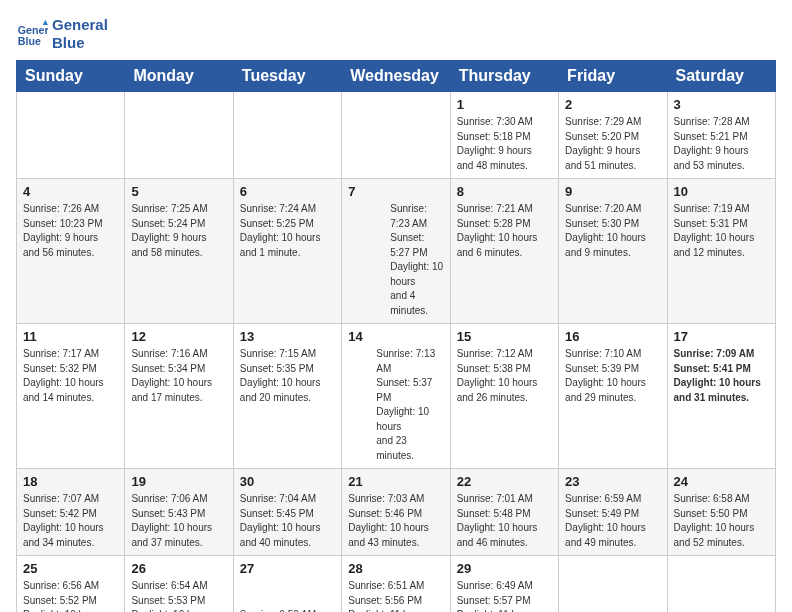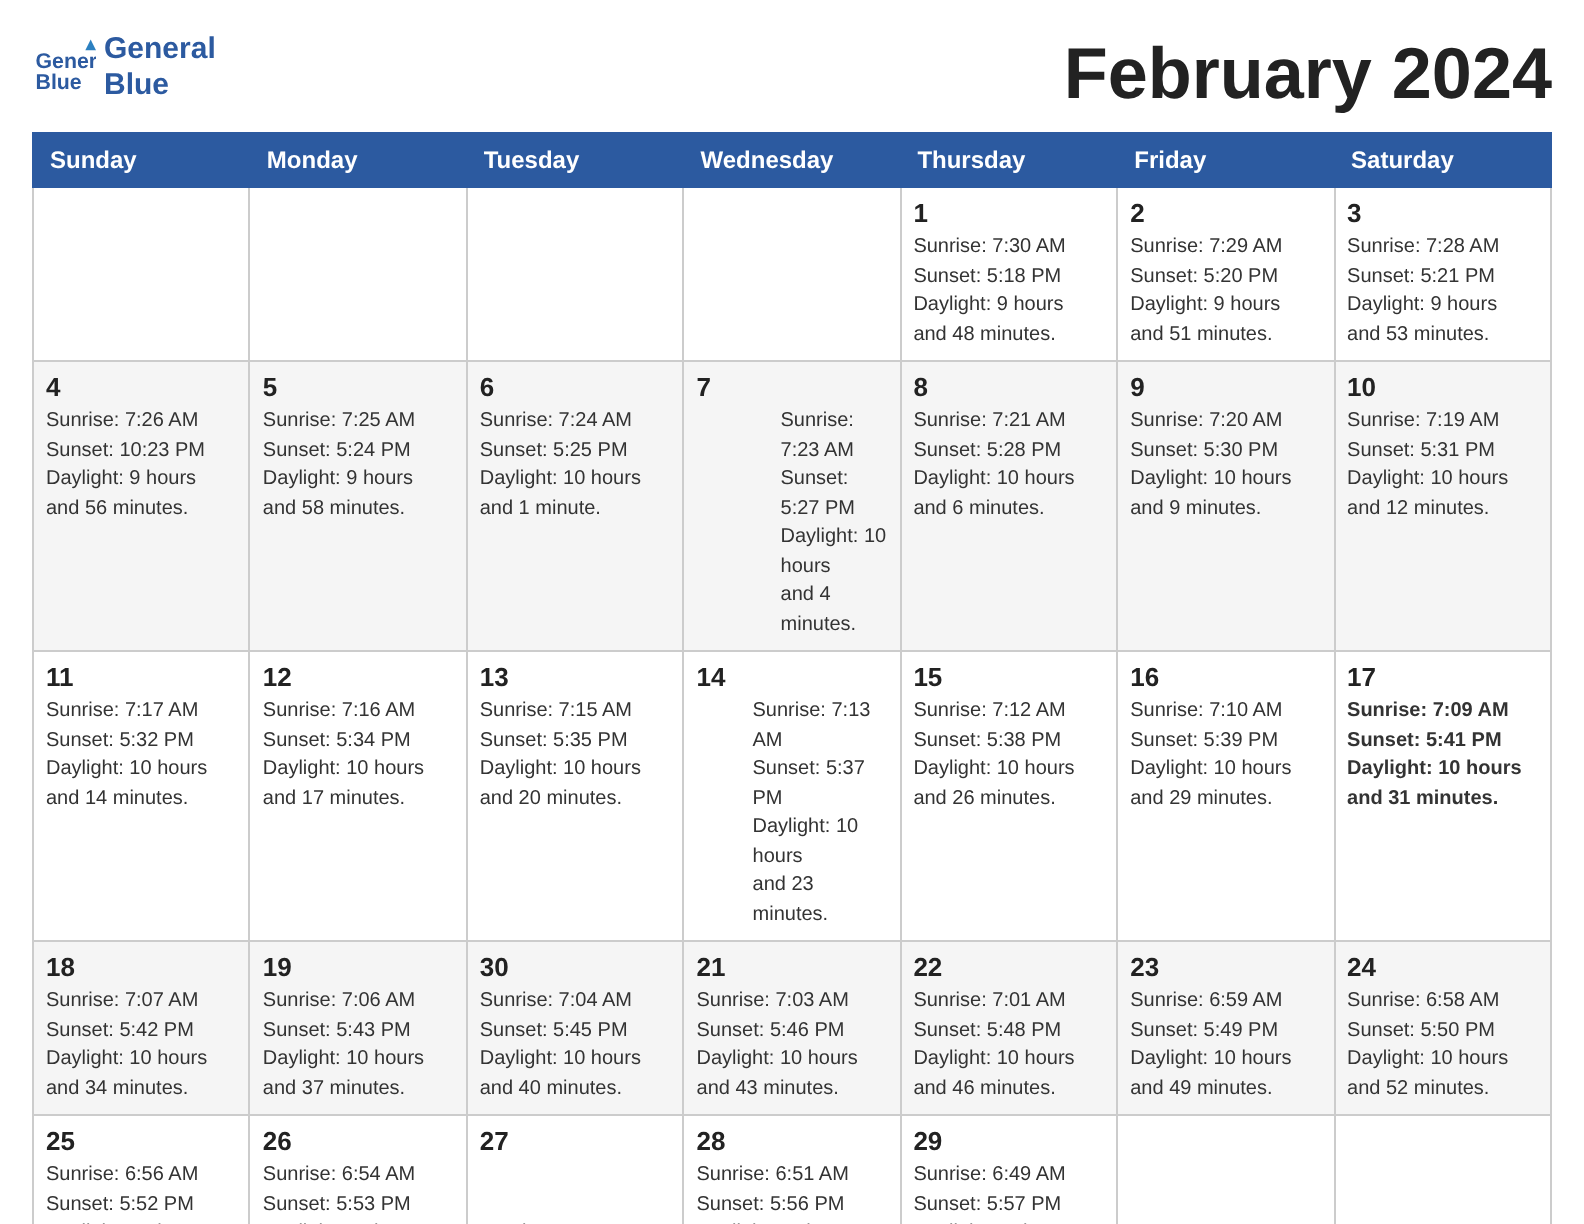--- a/index.html
+++ b/index.html
@@ -40,21 +40,21 @@
     .calendar {
       width: 100%;
       border-collapse: collapse;
       font-size: 11px;
     }
     .calendar th {
       background: #2c5aa0;
       color: #fff;
       text-align: left;
       padding: 6px 8px;
-      font-size: 12px;
+      font-size: 16px;
       border: 1px solid #2c5aa0;
     }
     .calendar td {
       vertical-align: top;
       border: 1px solid #ccc;
       padding: 5px 6px;
       width: calc(100% / 7);
       min-height: 80px;
       background: #fff;
     }
@@ -88,21 +88,20 @@
       <text x="2" y="18" font-size="12" font-weight="bold" fill="#2c5aa0" font-family="Arial">General</text>
       <text x="2" y="30" font-size="12" font-weight="bold" fill="#2c5aa0" font-family="Arial">Blue</text>
       <polygon points="30,8 36,8 33,2" fill="#2c80c0"></polygon>
     </svg>
     <div style="line-height:1.2;">
       <div style="font-size:15px;font-weight:bold;color:#2c5aa0;">General</div>
       <div style="font-size:15px;font-weight:bold;color:#2c5aa0;">Blue</div>
     </div>
   </div>
   <div class="title-block">
-    <div class="month-year">February 2024</div>
   </div>
 </div>
 
 <table class="calendar">
   <thead>
     <tr>
     <th>Sunday</th>
         <th>Monday</th>
         <th>Tuesday</th>
         <th>Wednesday</th>

